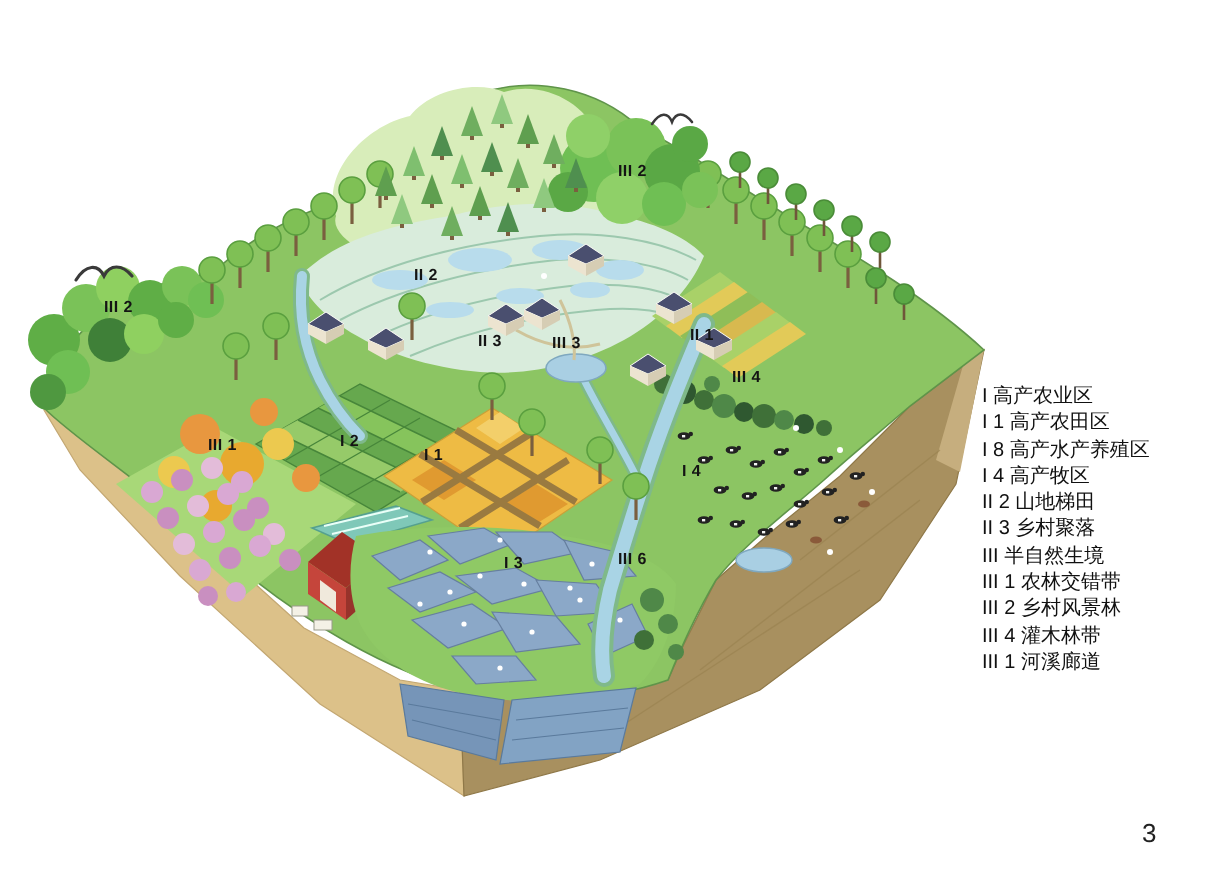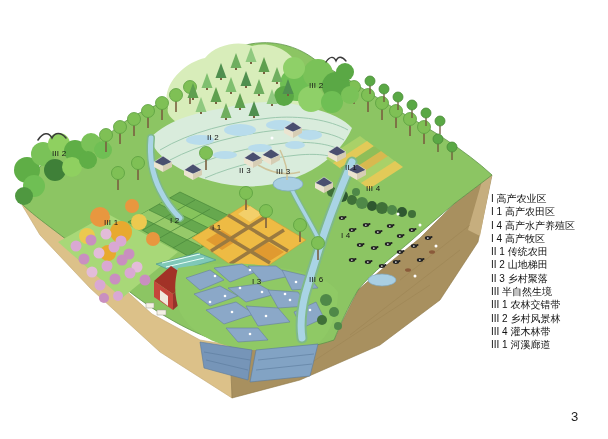--- a/index.html
+++ b/index.html
@@ -2,21 +2,21 @@
 <html><head>
 <meta charset="utf-8">
 <style>
   html,body{margin:0;padding:0;background:#ffffff;}
   .page{
     position:relative;width:608px;height:439px;background:#ffffff;overflow:hidden;
     font-family:"Liberation Sans","DejaVu Sans",sans-serif;
   }
   .scene{position:absolute;left:0;top:0;}
   .map-label{
-    position:absolute;font-size:8px;font-weight:400;color:#141414;
+    position:absolute;font-size:8px;font-weight:700;color:#141414;
     letter-spacing:0.2px;white-space:nowrap;line-height:8px;
   }
   .legend{
     position:absolute;left:491px;top:192px;width:116px;color:#111;
   }
   .legend-line{
     font-size:10px;line-height:13.3px;white-space:nowrap;letter-spacing:0;
   }
   .page-number{
     position:absolute;left:571px;top:409px;font-size:13px;color:#222;
@@ -365,23 +365,22 @@
   <div class="map-label" style="left:341px;top:232px">I 4</div>
   <div class="map-label" style="left:104px;top:219px">III 1</div>
   <div class="map-label" style="left:170px;top:217px">I 2</div>
   <div class="map-label" style="left:212px;top:224px">I 1</div>
   <div class="map-label" style="left:252px;top:278px">I 3</div>
   <div class="map-label" style="left:309px;top:276px">III 6</div>
 
   <div class="legend">
     <div class="legend-line">I 高产农业区</div>
     <div class="legend-line">I 1 高产农田区</div>
-    <div class="legend-line">I 4 高产水产养殖区</div>
+    <div class="legend-line">I 8 高产水产养殖区</div>
     <div class="legend-line">I 4 高产牧区</div>
-    <div class="legend-line">II 1 传统农田</div>
     <div class="legend-line">II 2 山地梯田</div>
     <div class="legend-line">II 3 乡村聚落</div>
     <div class="legend-line">III 半自然生境</div>
     <div class="legend-line">III 1 农林交错带</div>
     <div class="legend-line">III 2 乡村风景林</div>
     <div class="legend-line">III 4 灌木林带</div>
     <div class="legend-line">III 1 河溪廊道</div>
   </div>
 
   <div class="page-number">3</div>

